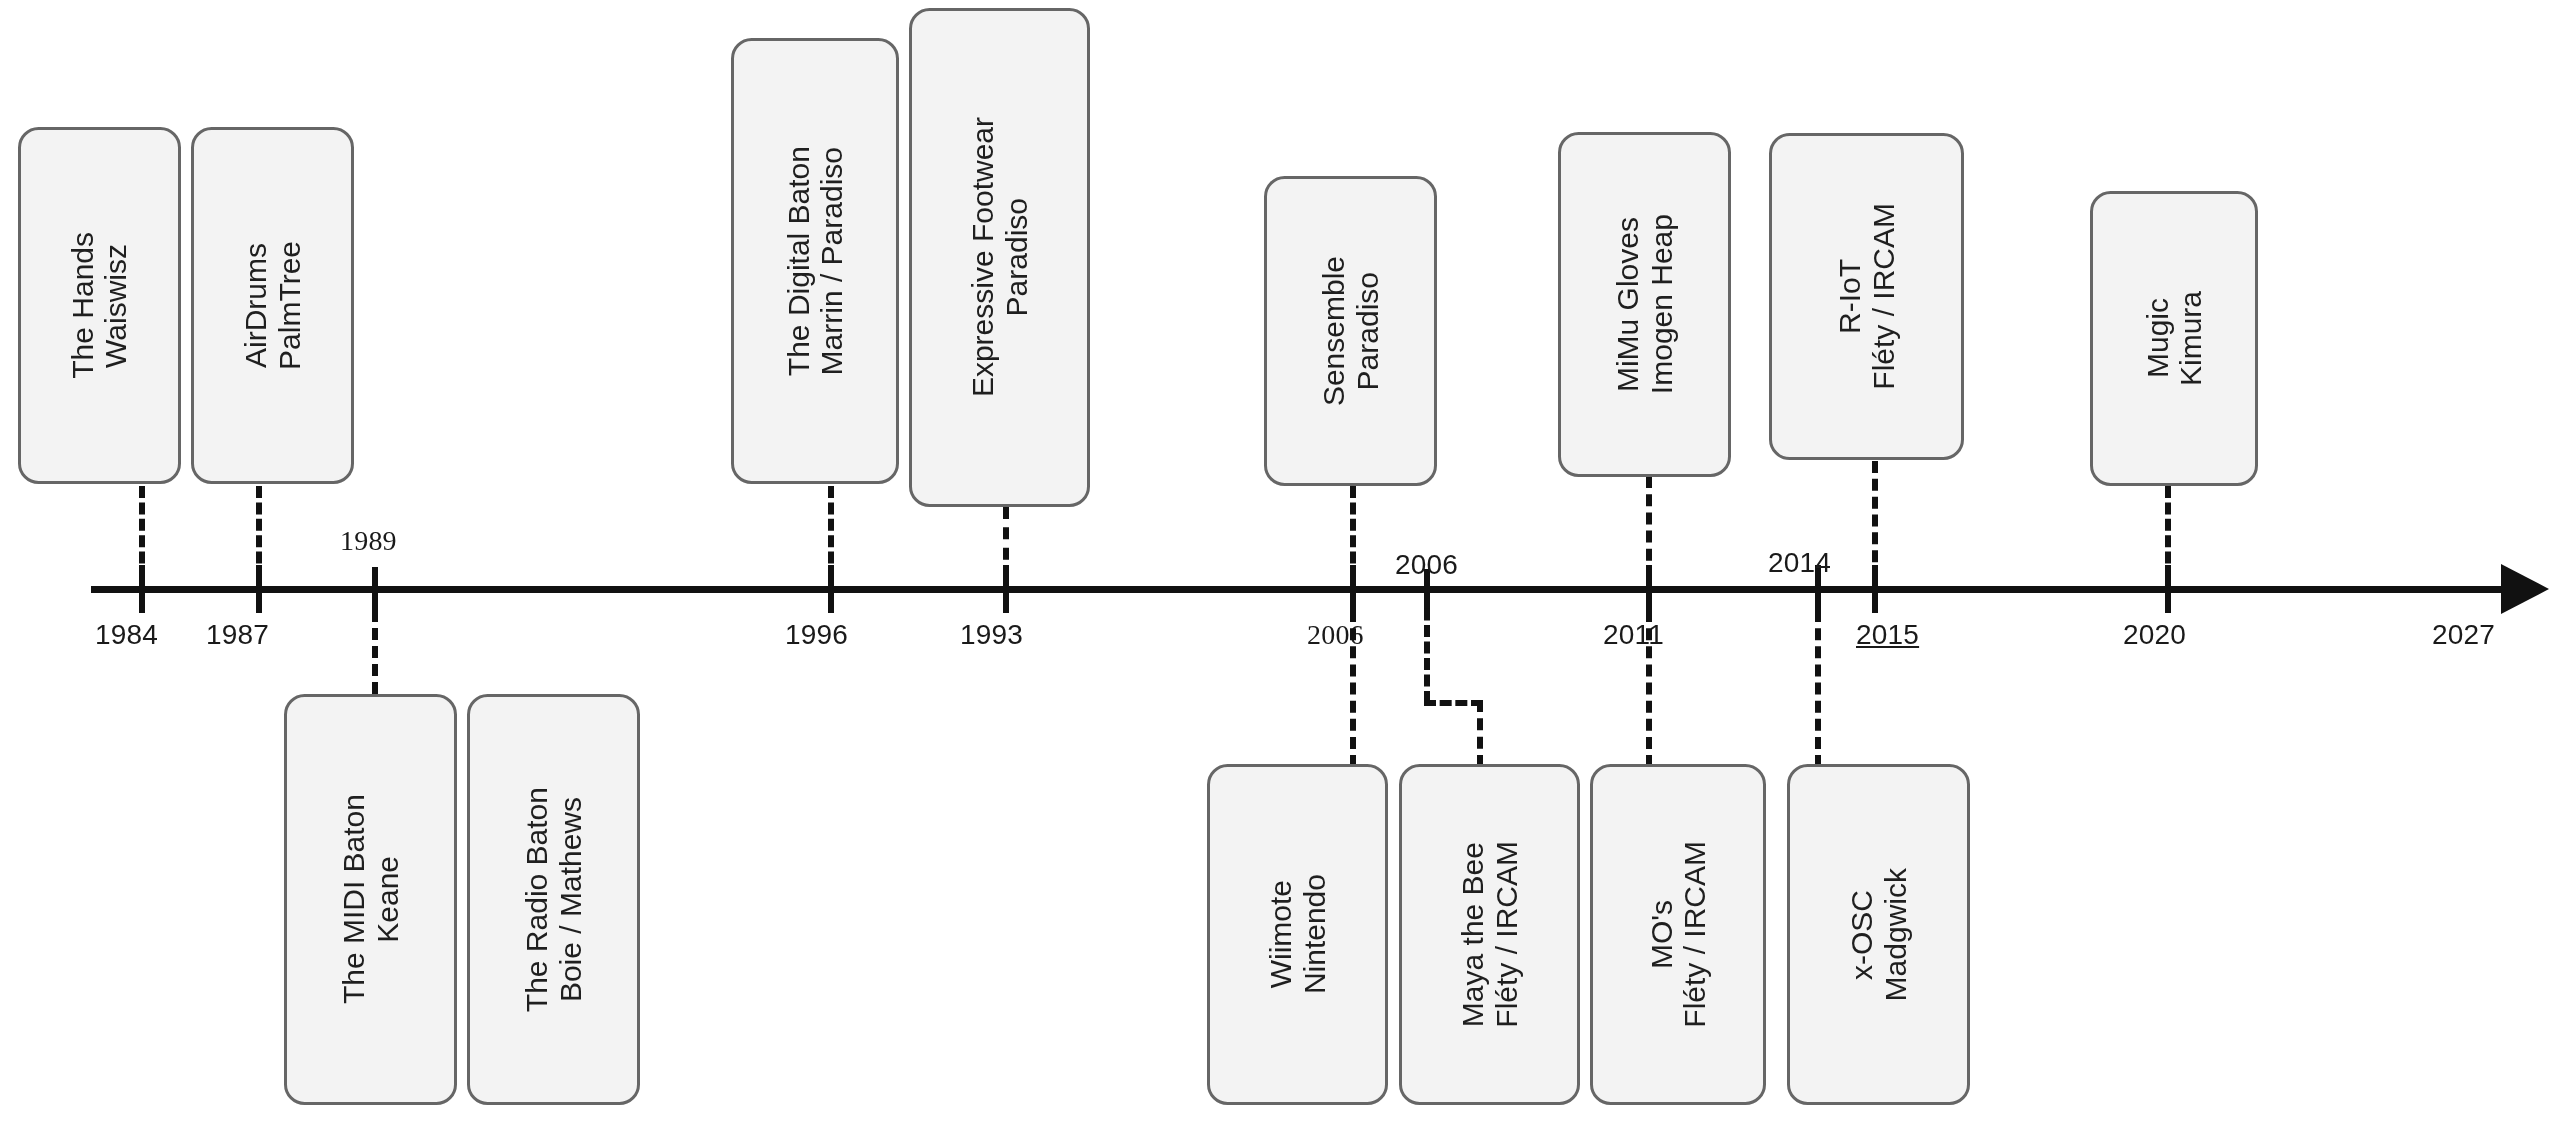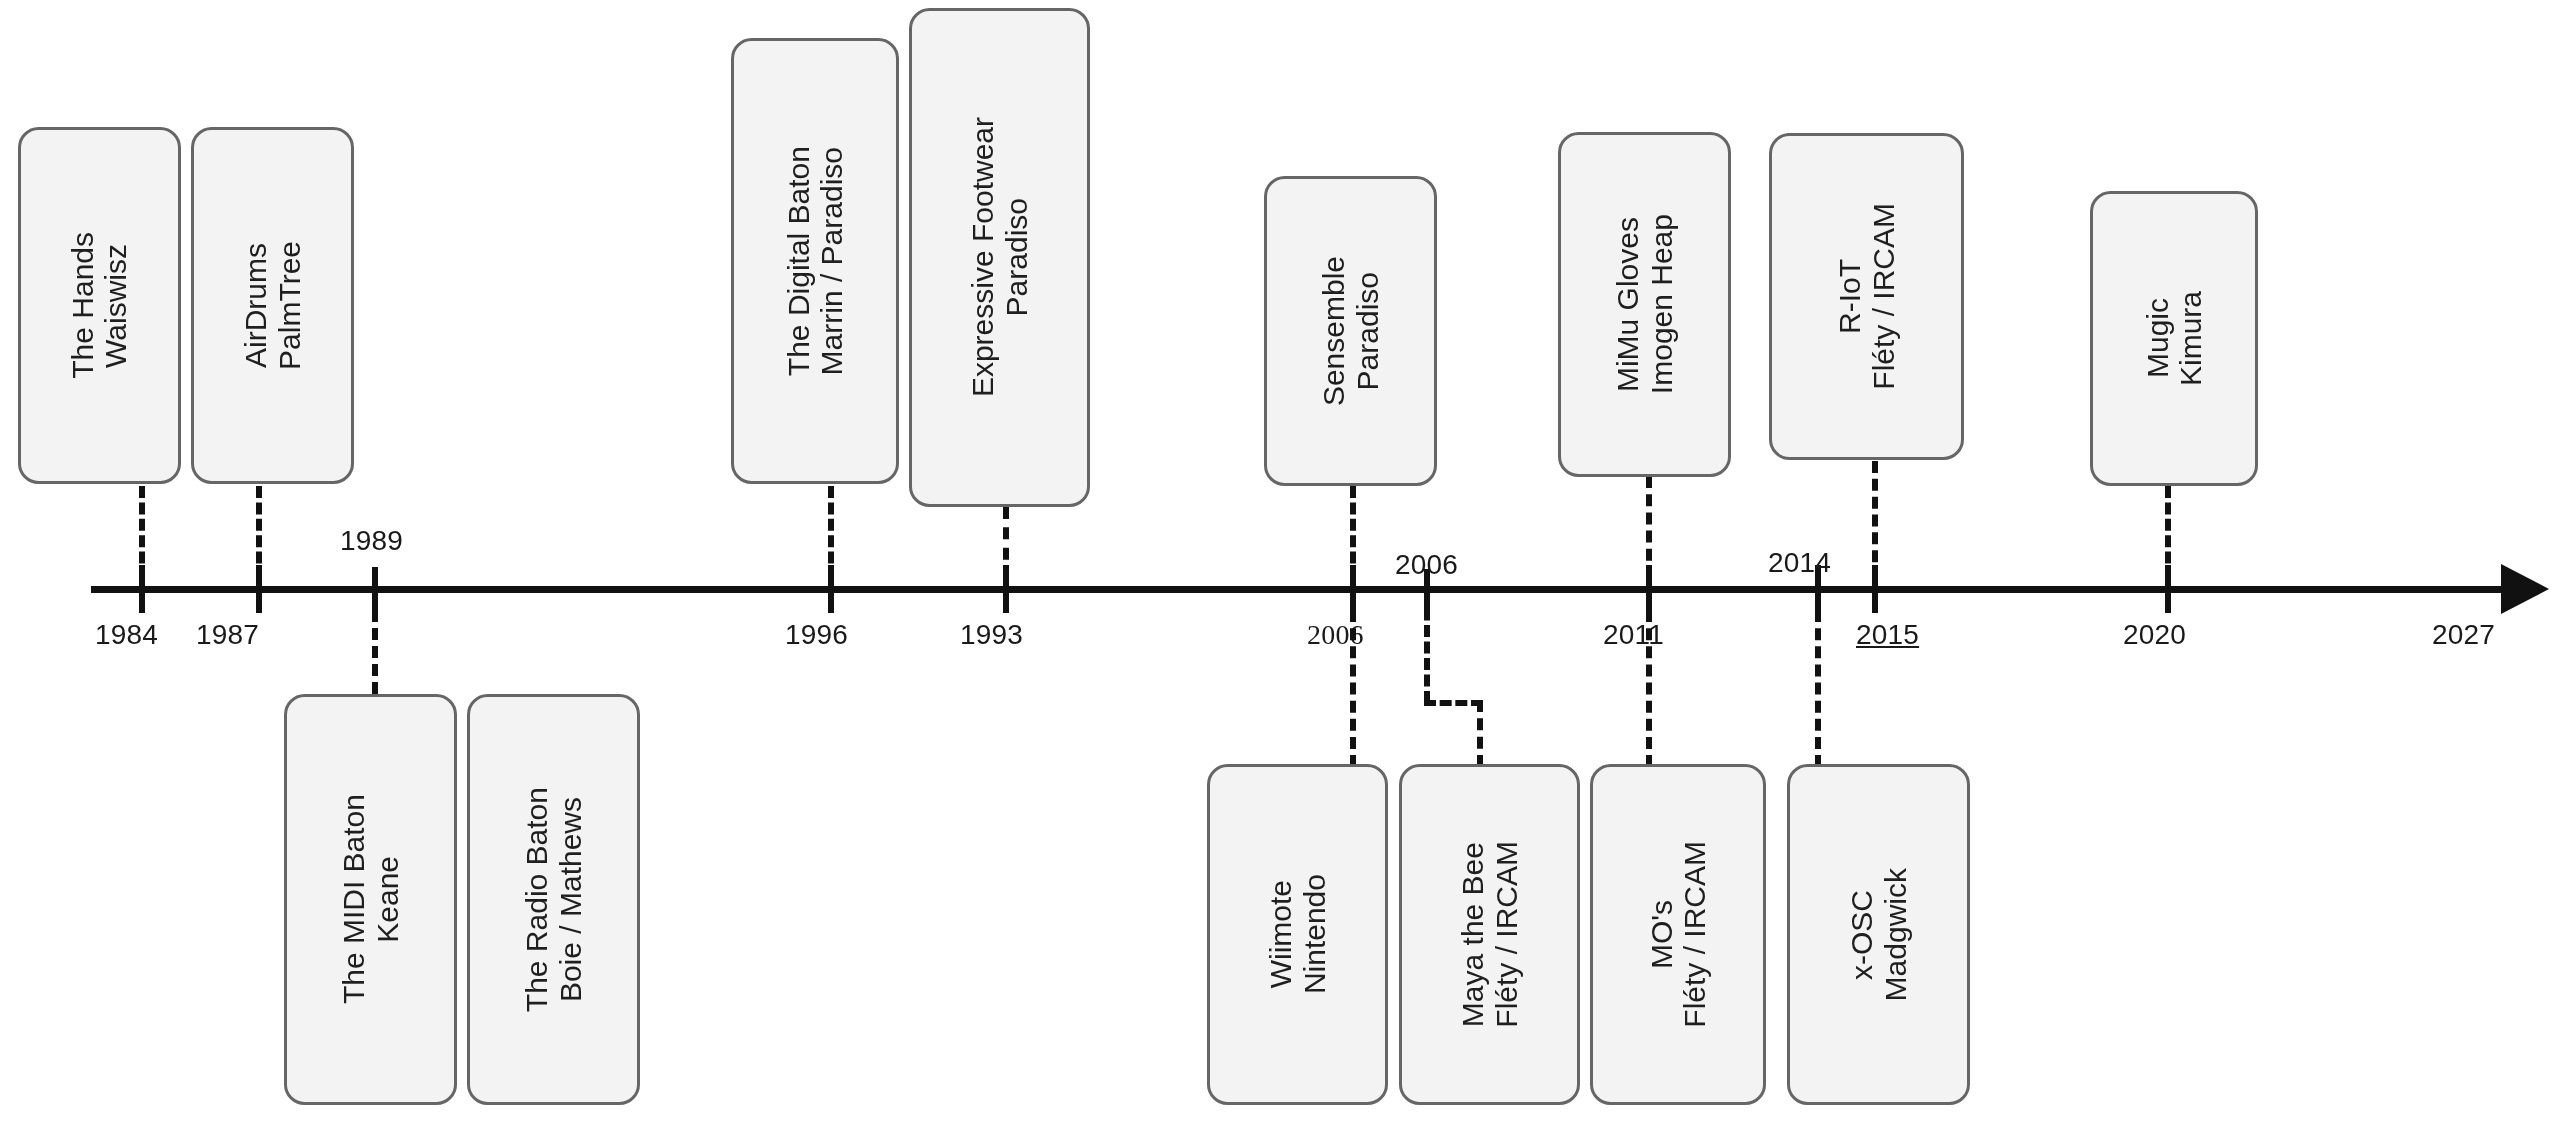--- a/index.html
+++ b/index.html
@@ -83,22 +83,22 @@
   <div class="tick" style="left:828px; top:565px; height:48px;"></div>
   <div class="tick" style="left:1003px; top:565px; height:48px;"></div>
   <div class="tick" style="left:1350px; top:565px; height:48px;"></div>
   <div class="tick" style="left:1424px; top:569px; height:48px;"></div>
   <div class="tick" style="left:1646px; top:565px; height:48px;"></div>
   <div class="tick" style="left:1815px; top:565px; height:48px;"></div>
   <div class="tick" style="left:1872px; top:565px; height:48px;"></div>
   <div class="tick" style="left:2165px; top:565px; height:48px;"></div>
 
   <div class="year" style="left:95px; top:619px;">1984</div>
-  <div class="year" style="left:196px; top:619px;text-align:right;">1987</div>
-  <div class="year" style="left:340px; top:525px;">1989</div>
+  <div class="year" style="left:206px; top:619px;text-align:right;">1987</div>
+  <div class="year" style="left:340px; top:525px;font-family:Liberation Serif, serif;">1989</div>
   <div class="year" style="left:785px; top:619px;">1996</div>
   <div class="year" style="left:960px; top:619px;">1993</div>
   <div class="year" style="left:1307px; top:619px;font-family:Liberation Serif, serif;">2006</div>
   <div class="year" style="left:1395px; top:549px;">2006</div>
   <div class="year" style="left:1603px; top:619px;text-align:right;">2011</div>
   <div class="year" style="left:1768px; top:547px;">2014</div>
   <div class="year" style="left:1856px; top:619px;text-decoration:underline;">2015</div>
   <div class="year" style="left:2123px; top:619px;">2020</div>
   <div class="year" style="left:2432px; top:619px;">2027</div>
 

